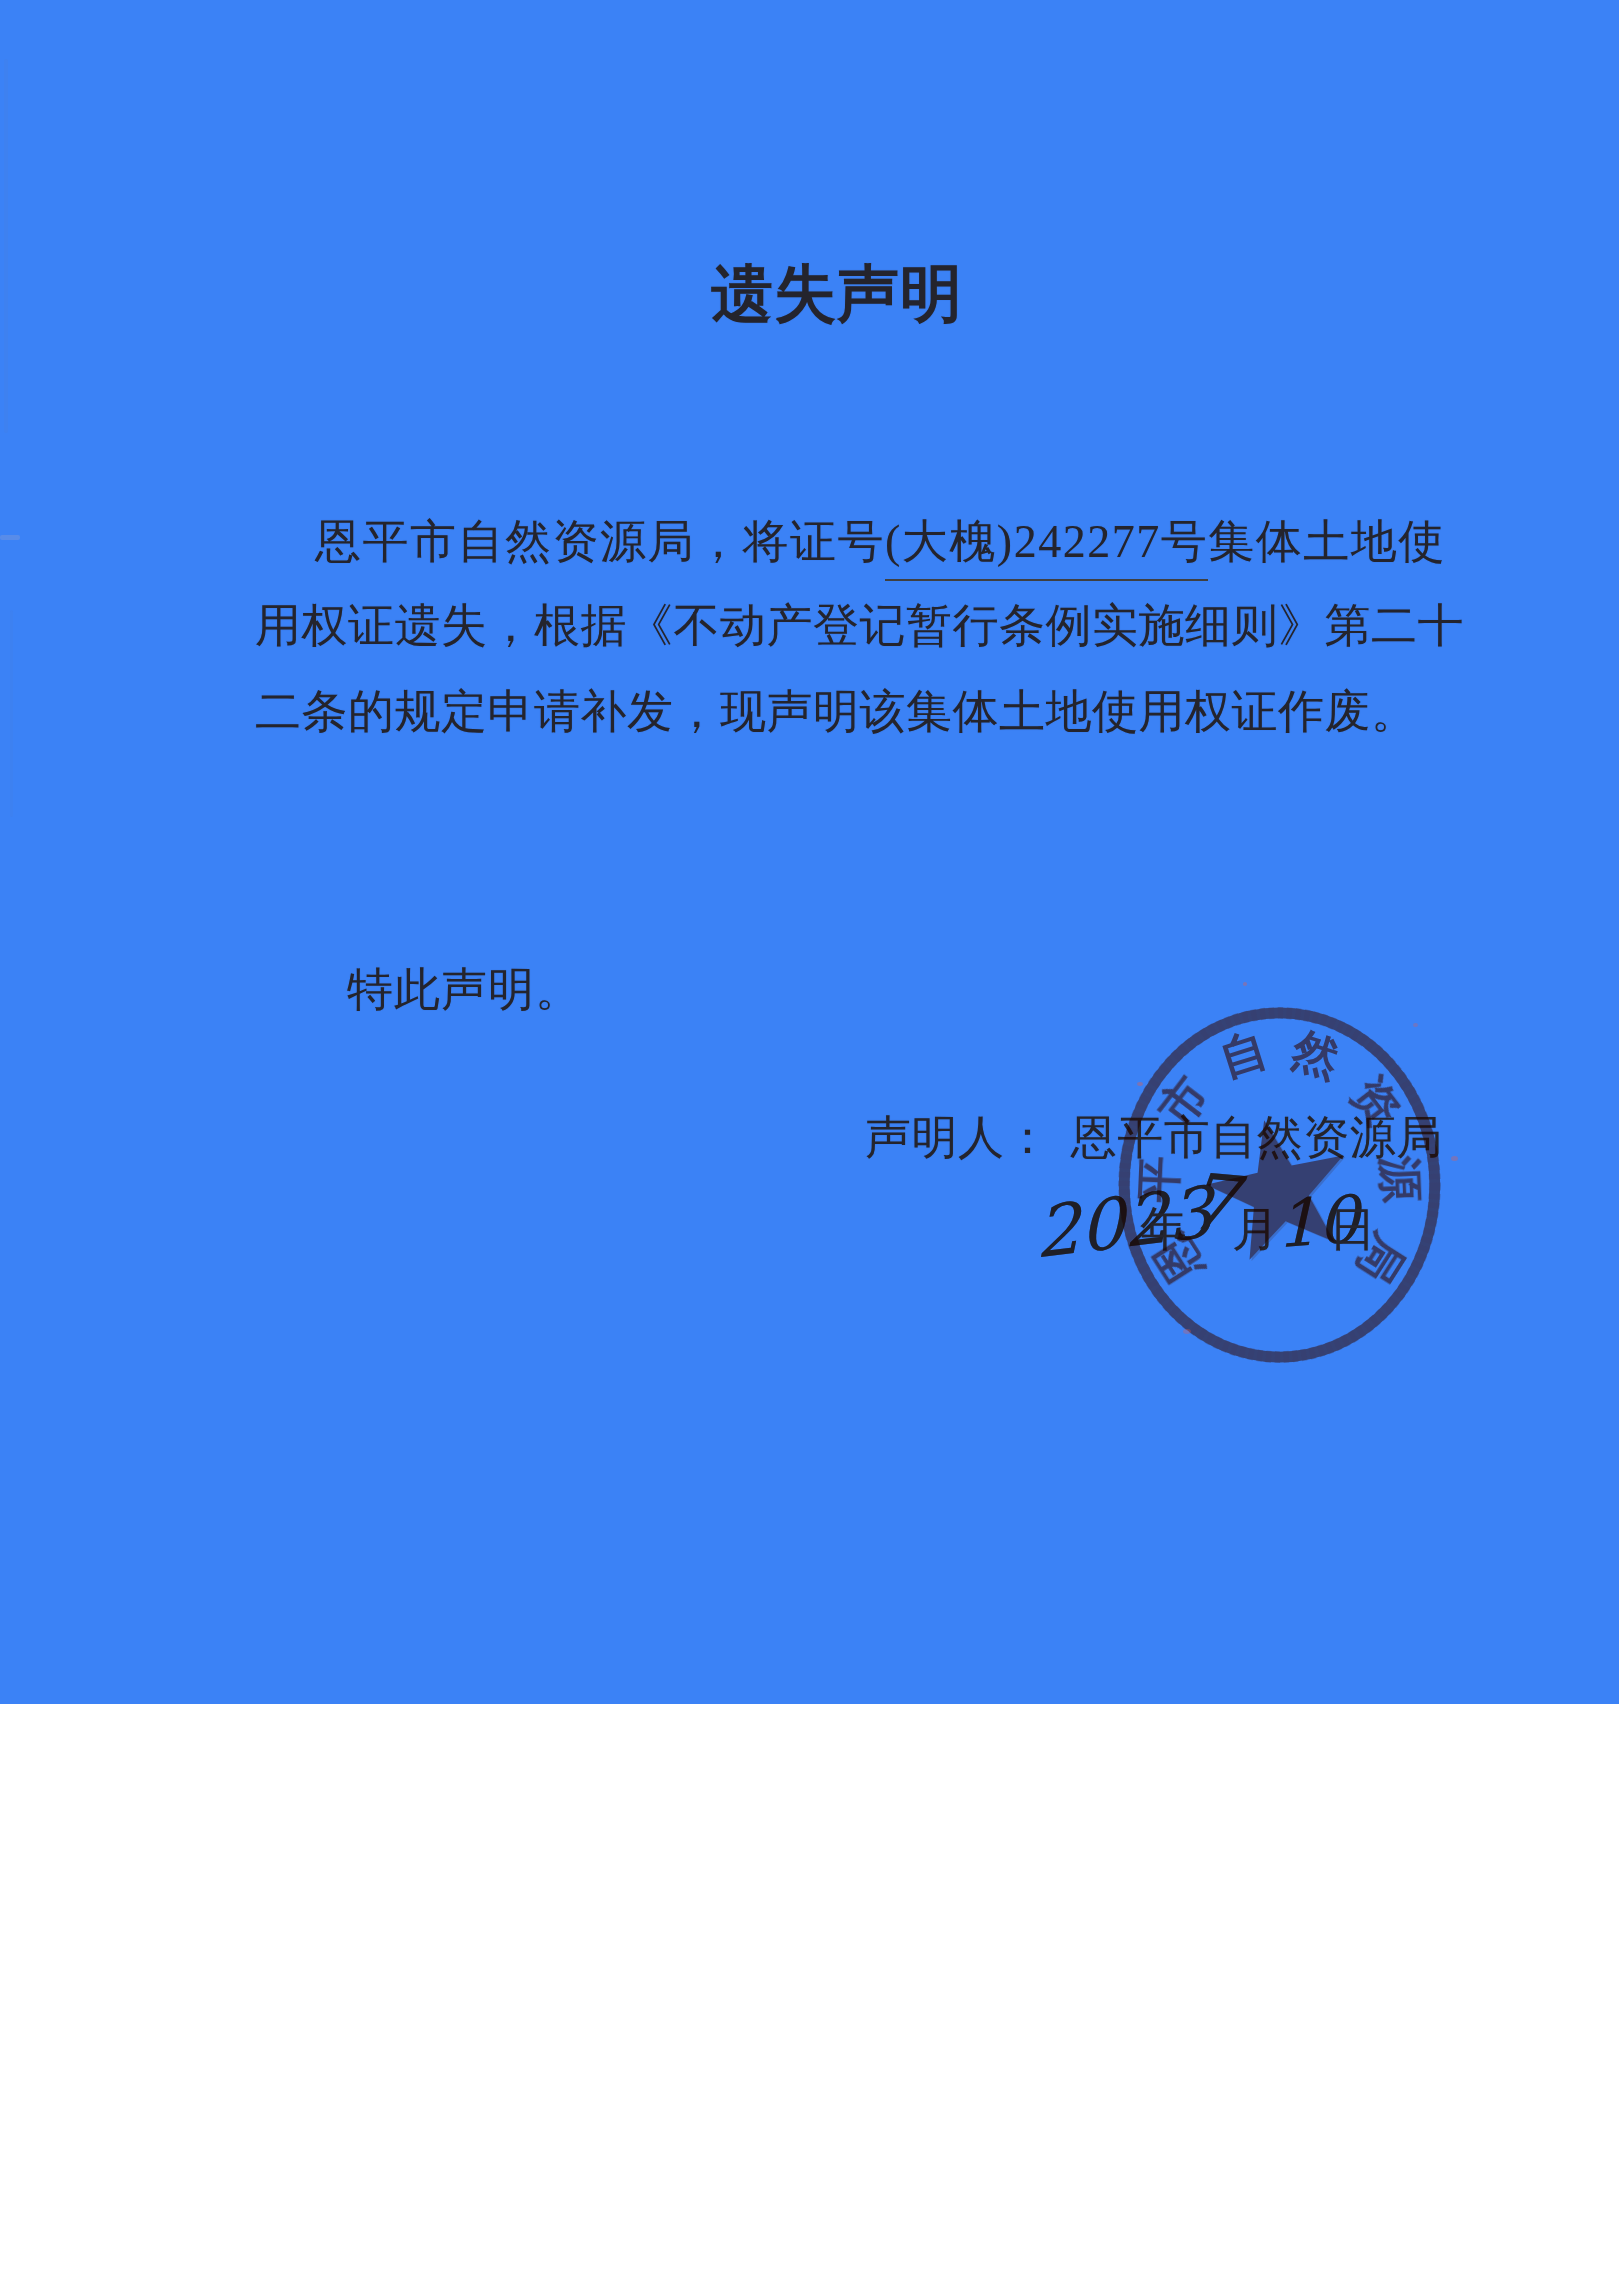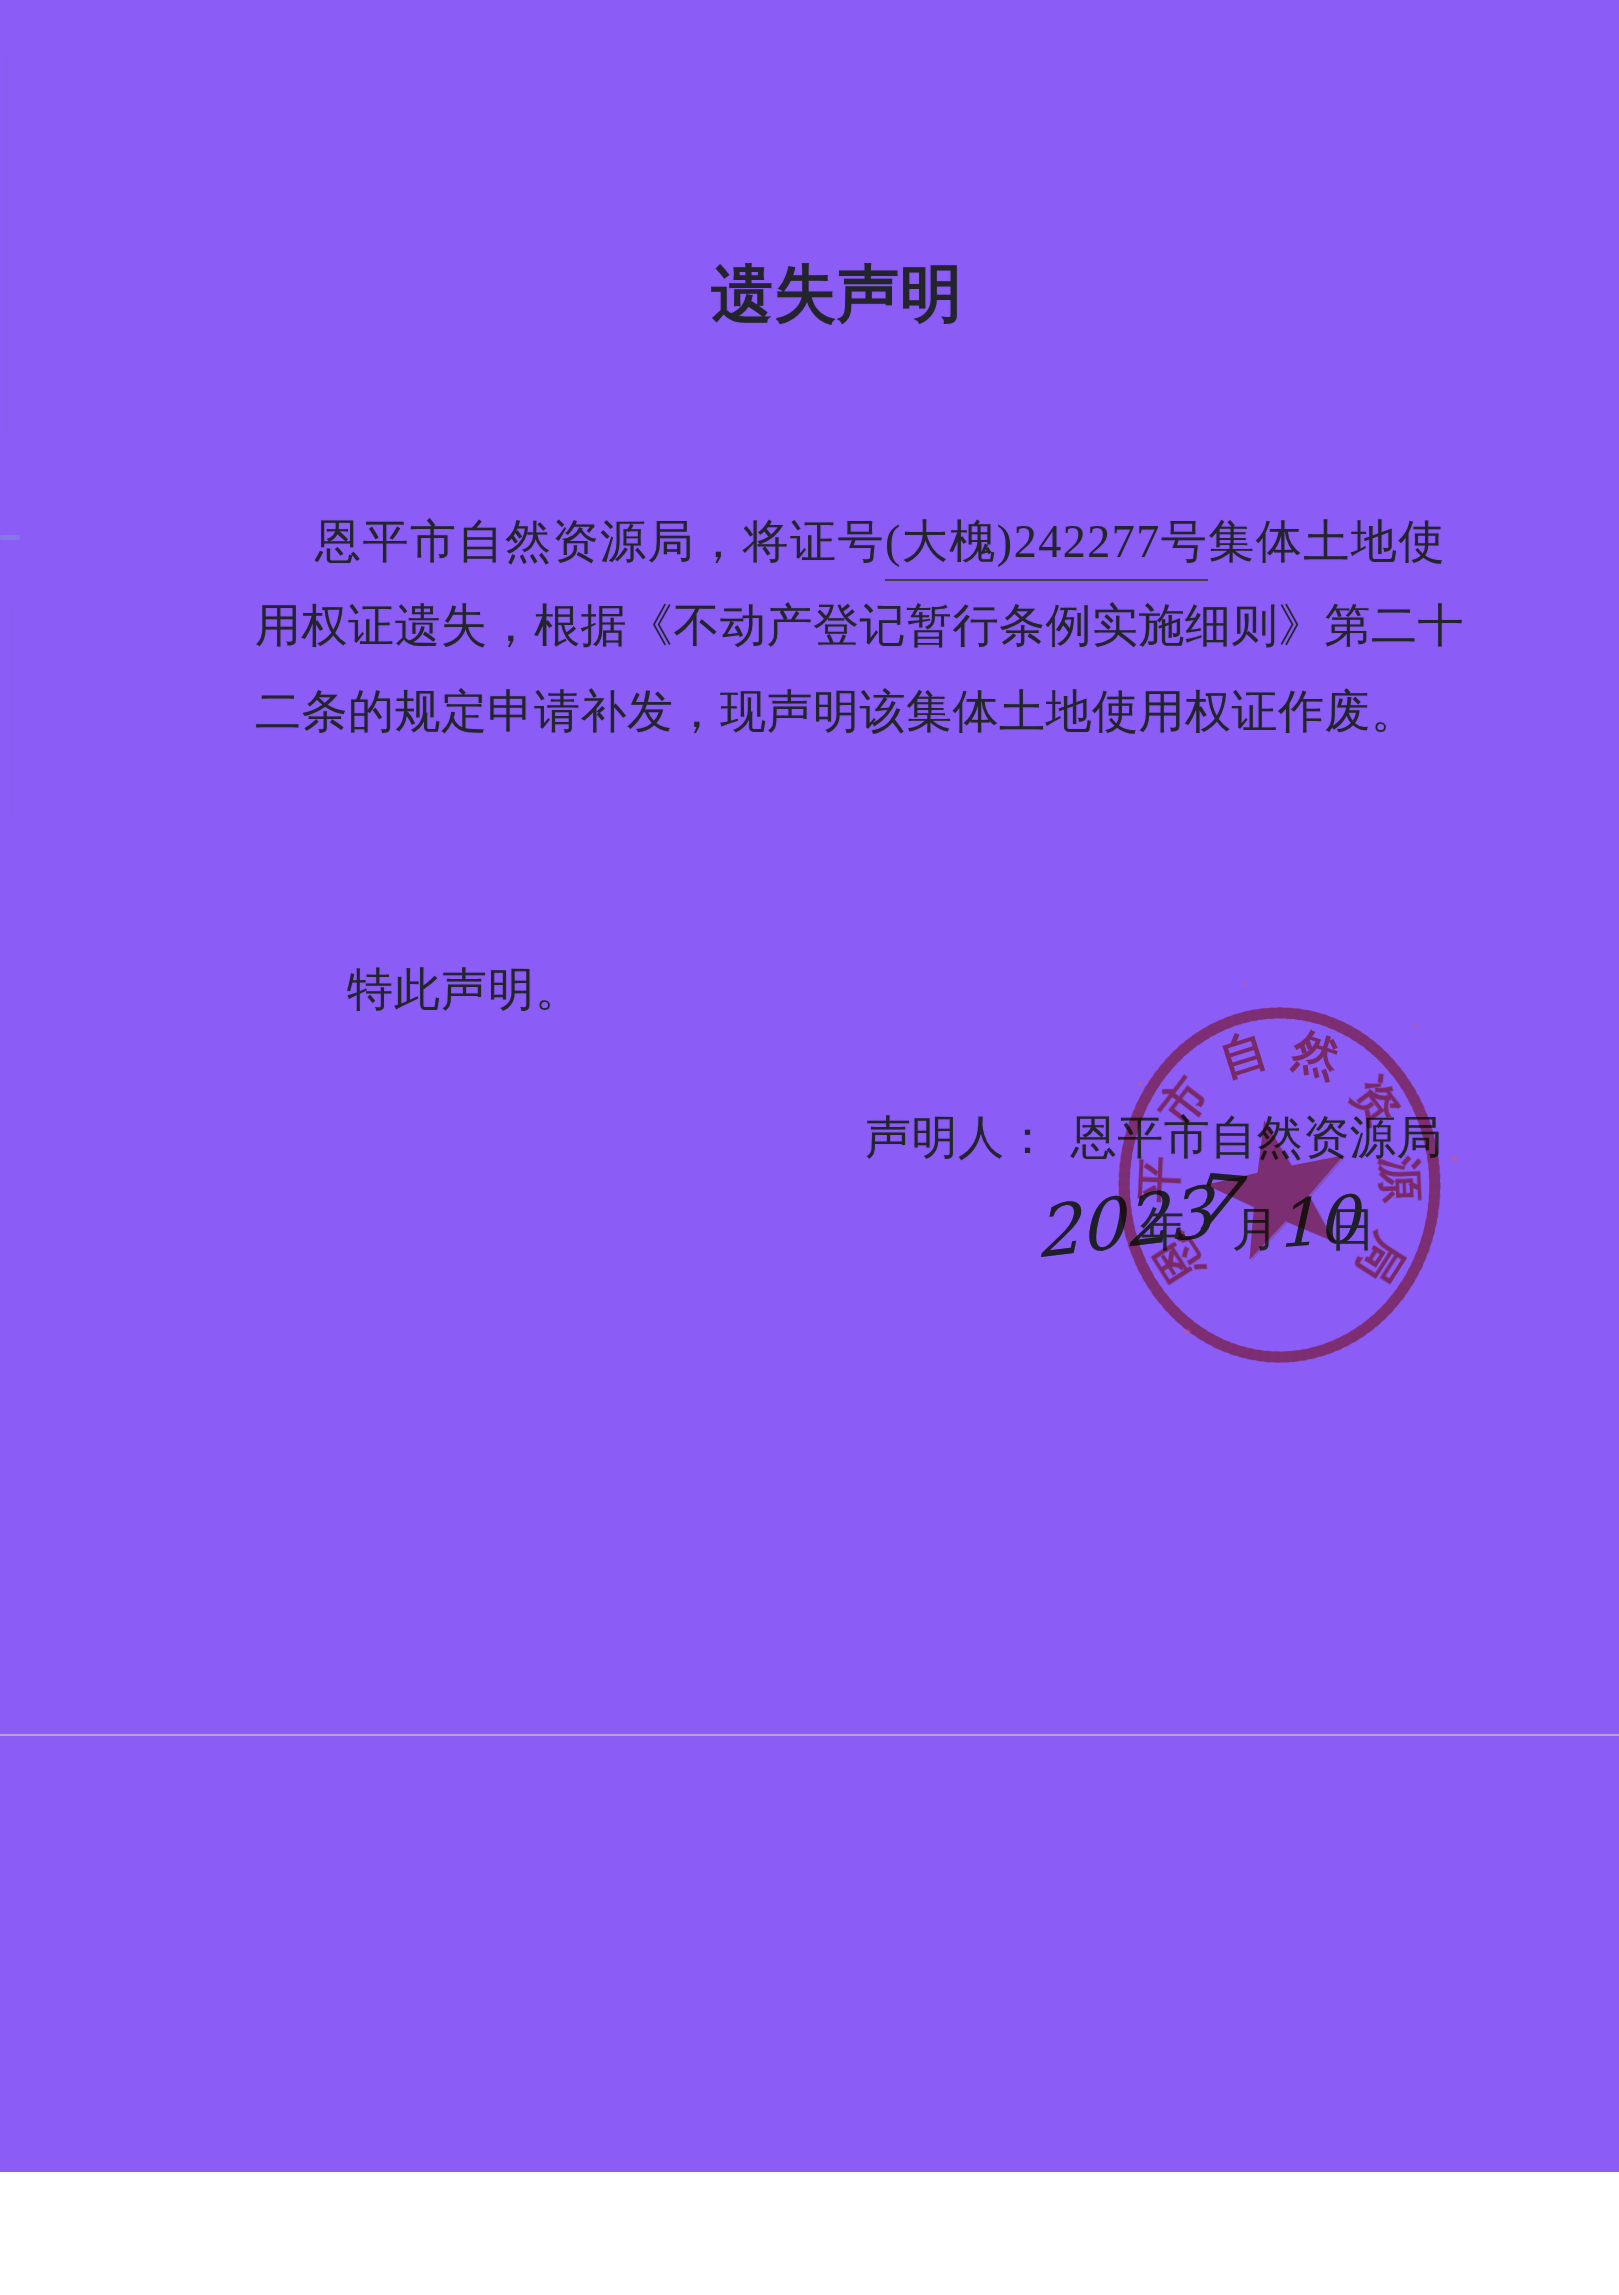--- a/index.html
+++ b/index.html
@@ -1,19 +1,19 @@
 <!DOCTYPE html>
 <html style="font-size:7.9px"><head>
 <meta charset="utf-8">
 <style>
   html,body{margin:0;padding:0;background:#ffffff;}
   .page{
     position:relative;
-    width:1620px;height:2172px;
-    background:#8b5cf6;
+    width:1620px;height:1704px;
+    background:#3b82f6;
     overflow:hidden;
     font-family:"Liberation Serif","DejaVu Serif",serif;
     color:#23232b;
   }
   
   .print{
     position:absolute;
     color:#24242d;
     text-shadow:0 0 1px rgba(45,45,58,.30);
     white-space:nowrap;

